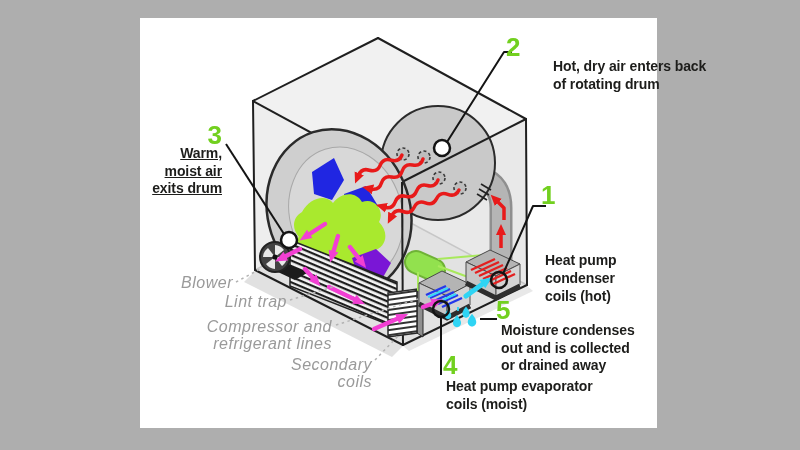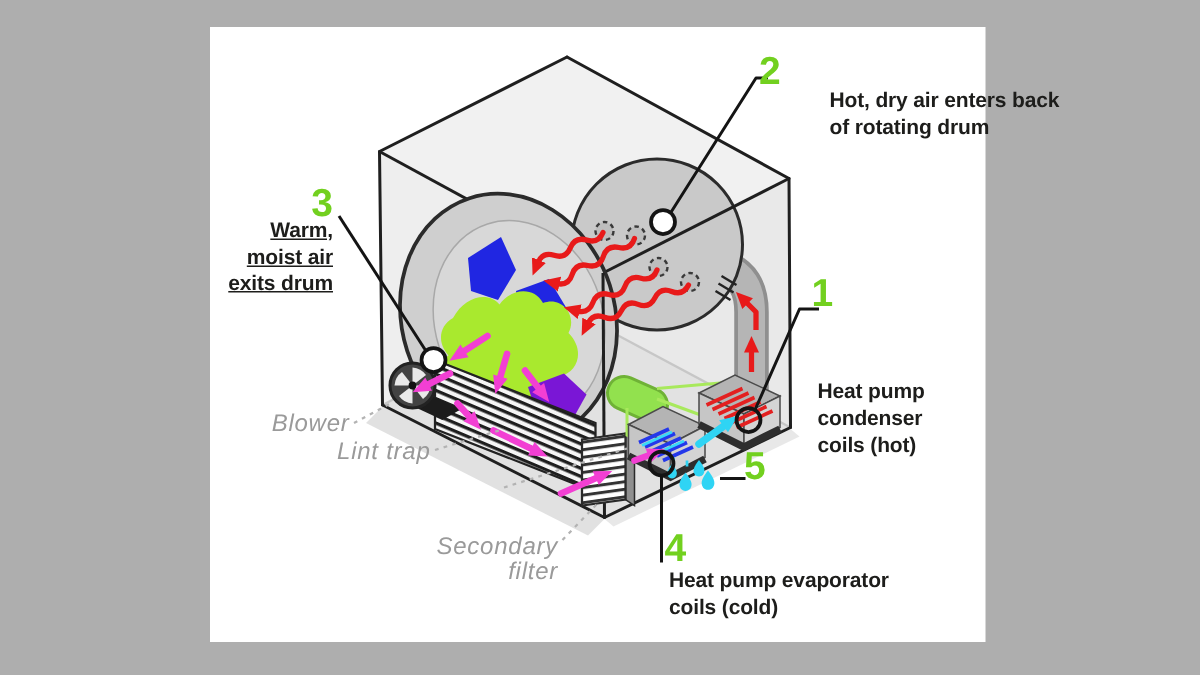--- a/index.html
+++ b/index.html
@@ -242,21 +242,26 @@
   <div class="lbl blk" style="left:516px;top:57px;width:165px;margin-left:37px;">Hot, dry air enters back
 of rotating drum</div>
 
   <div class="lbl num ra" style="left:182px;top:122px;width:40px;">3</div>
   <div class="lbl blk blk3 ra" style="left:122px;top:145px;width:100px;text-decoration:underline;">Warm,
 moist air
 exits drum</div>
 
   <div class="lbl num" style="left:443px;top:352px;">4</div>
   <div class="lbl blk" style="left:446px;top:377px;width:170px;">Heat pump evaporator
-coils (cold)</div>
+coils (moist)</div>
 
   <div class="lbl num" style="left:496px;top:297px;">5</div>
+  <div class="lbl blk blk3" style="left:501px;top:322px;width:145px;">Moisture condenses
+out and is collected
+or drained away</div>
 
   <div class="lbl gry ra" style="left:167px;top:293px;width:120px;">Lint trap</div>
   <div class="lbl gry ra" style="left:133px;top:274px;width:100px;">Blower</div>
+  <div class="lbl gry ra" style="left:182px;top:318px;width:150px;">Compressor and
+refrigerant lines</div>
   <div class="lbl gry ra" style="left:252px;top:356px;width:120px;">Secondary
-filter</div>
+coils</div>
 </div>
 
 </body></html>

